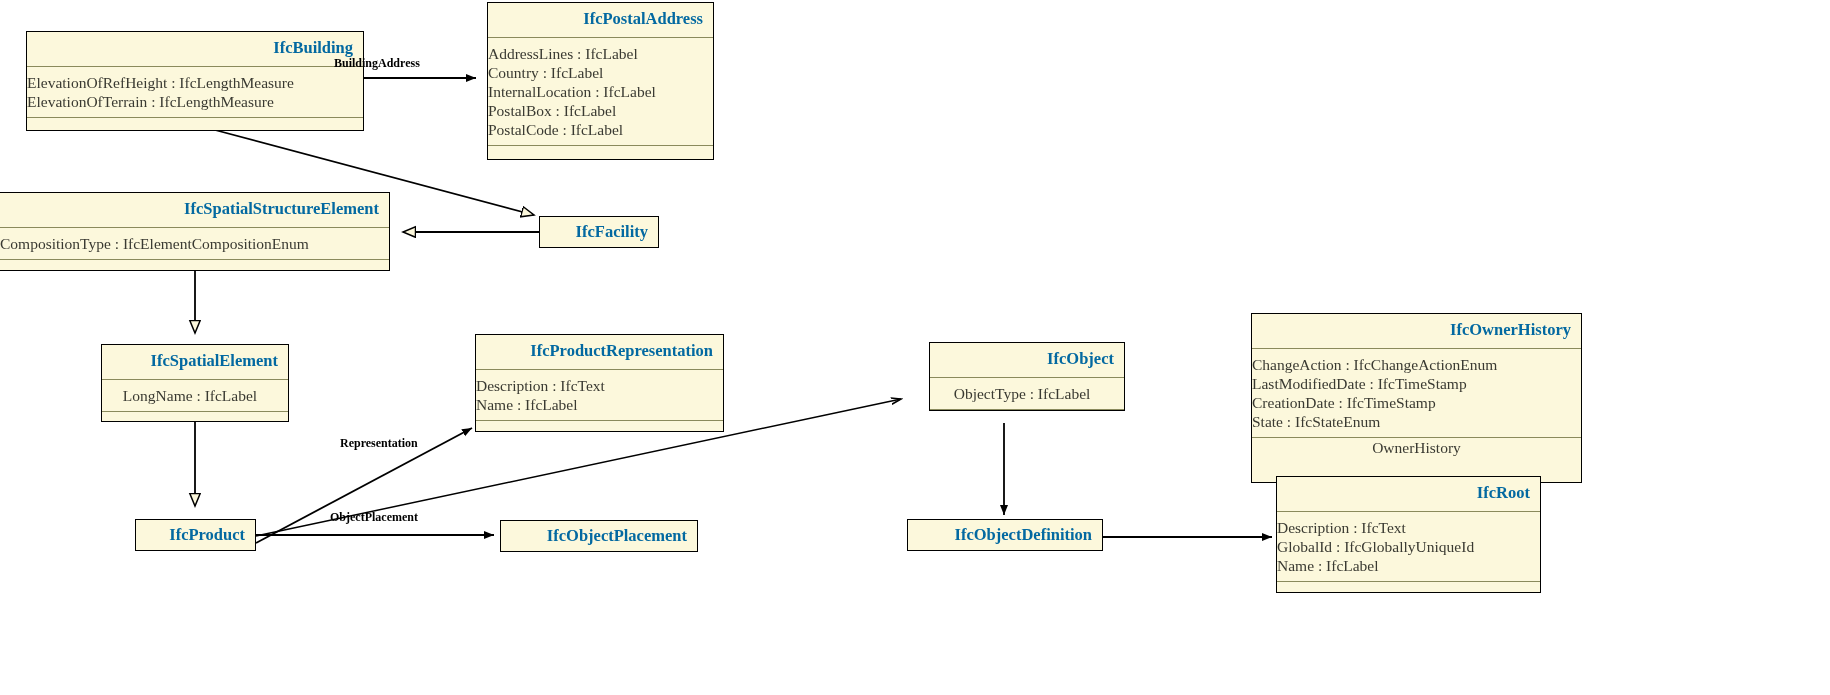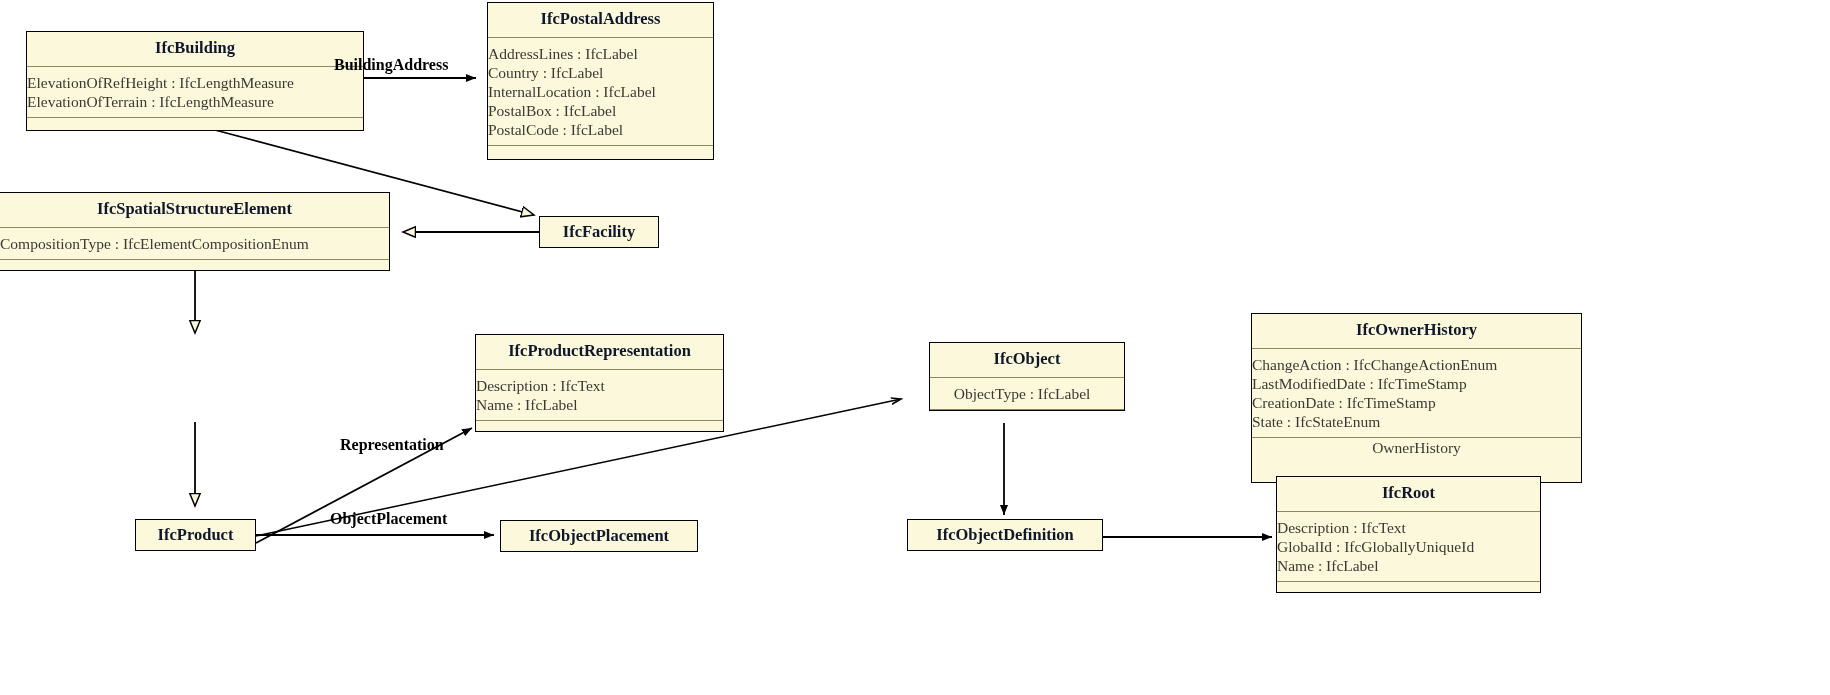--- a/index.html
+++ b/index.html
@@ -17,26 +17,26 @@
   }
   .uml-class {
     position: absolute;
     box-sizing: border-box;
     background: #fcf8dc;
     border: 1.5px solid #000000;
     display: flex;
     flex-direction: column;
   }
   .uml-title {
-    text-align: center;
+    text-align: right;
     font-weight: bold;
     font-size: 16.5px;
     line-height: 1;
     padding: 8px 10px 9px 10px;
-    color: #0f172a;
+    color: #0369a1;
     white-space: nowrap;
   }
   .uml-sep {
     height: 0;
     border-top: 1.5px solid #8a8a5c;
     width: 100%;
   }
   .uml-attrs {
     padding: 6px 10px 6px 0;
     font-size: 15.5px;
@@ -51,21 +51,21 @@
     line-height: 17px;
     color: #3a3a32;
     min-height: 11px;
     text-align: center;
     white-space: nowrap;
   }
   .uml-ops.empty { padding: 0; height: 11px; }
 
   .edge-label {
     position: absolute;
-    font-size: 16px;
+    font-size: 12px;
     font-weight: bold;
     color: #000000;
     white-space: nowrap;
     line-height: 1;
   }
   svg.edges {
     position: absolute;
     left: 0;
     top: 0;
     width: 1830px;
@@ -168,20 +168,29 @@
       <span class="attr-line">CompositionType : IfcElementCompositionEnum</span>
     </div>
     <div class="uml-sep"></div>
     <div class="uml-ops empty"></div>
   </div>
 
   <div class="uml-class" style="left:539px; top:216px; width:120px; height:32px;">
     <div class="uml-title" style="padding:7px 10px 7px 10px;">IfcFacility</div>
   </div>
 
+  <div class="uml-class" style="left:101px; top:344px; width:188px; height:78px;">
+    <div class="uml-title">IfcSpatialElement</div>
+    <div class="uml-sep"></div>
+    <div class="uml-attrs" style="text-align:center;">
+      <span class="attr-line">LongName : IfcLabel</span>
+    </div>
+    <div class="uml-sep"></div>
+    <div class="uml-ops empty"></div>
+  </div>
 
   <div class="uml-class" style="left:475px; top:334px; width:249px; height:98px;">
     <div class="uml-title">IfcProductRepresentation</div>
     <div class="uml-sep"></div>
     <div class="uml-attrs">
       <span class="attr-line">Description : IfcText</span>
       <span class="attr-line">Name : IfcLabel</span>
     </div>
     <div class="uml-sep"></div>
     <div class="uml-ops empty"></div>

